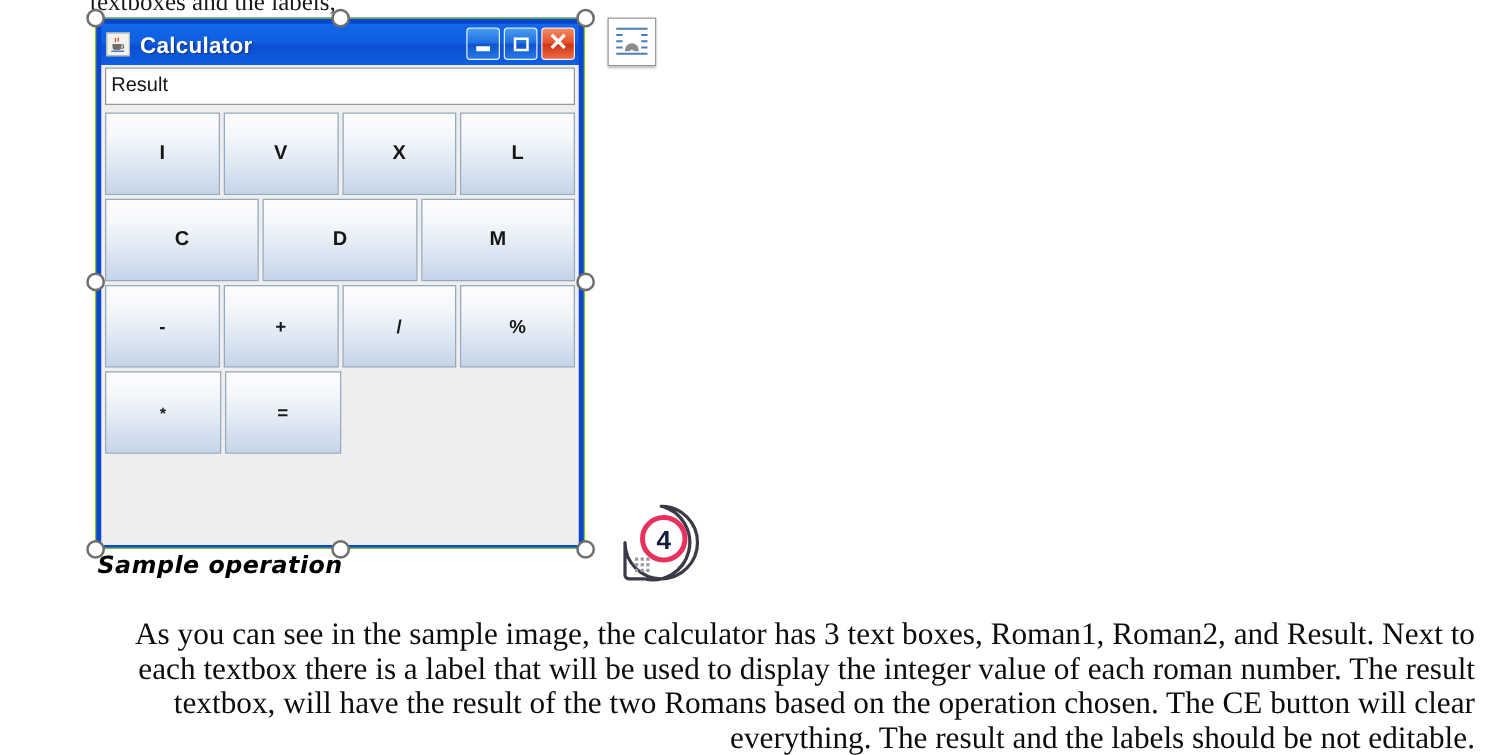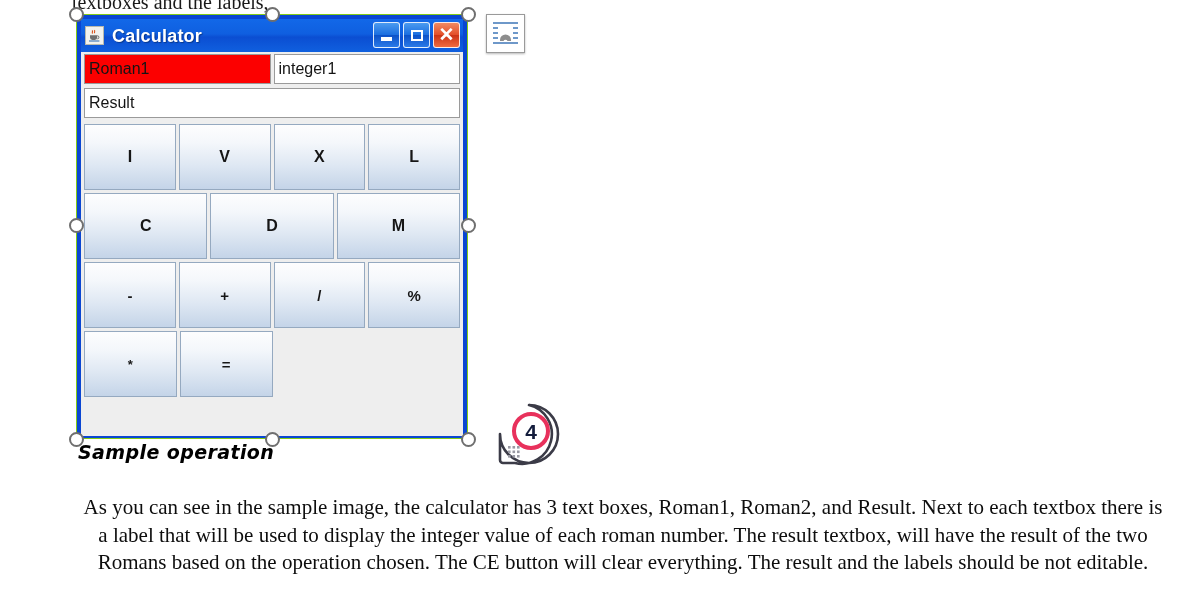--- a/index.html
+++ b/index.html
@@ -231,28 +231,28 @@
     position: absolute;
     left: 495px;
     top: 400px;
     width: 68px;
     height: 68px;
   }
 
   
   .body-par {
     position: absolute;
-    left: 78px;
+    left: 90px;
     top: 494px;
     width: 1090px;
     font-family: "Liberation Serif", serif;
-    font-size: 21px;
+    font-size: 25px;
     line-height: 27.5px;
     color: #0d0d0d;
-    text-align: center;
+    text-align: right;
   }
 </style>
 </head>
 <body>
 
 <div class="doc-top-text">textboxes and the labels,</div>
 
 <div class="layout-options">
   <span>
     <svg width="37" height="37" viewBox="0 0 37 37">
@@ -295,24 +295,20 @@
           <span class="glyph-max"></span>
         </div>
         <div class="win-btn btn-close">
           <span class="glyph-close">✕</span>
         </div>
       </div>
     </div>
 
     <div class="content">
 
-      <div class="field-row">
-        <div class="tfield highlight">Roman1</div>
-        <div class="tfield">integer1</div>
-      </div>
 
 
       <div class="field-row">
         <div class="tfield">Result</div>
       </div>
 
       <div class="btn-grid">
 
         <div class="btn-row">
           <div class="calc-btn">I</div>

